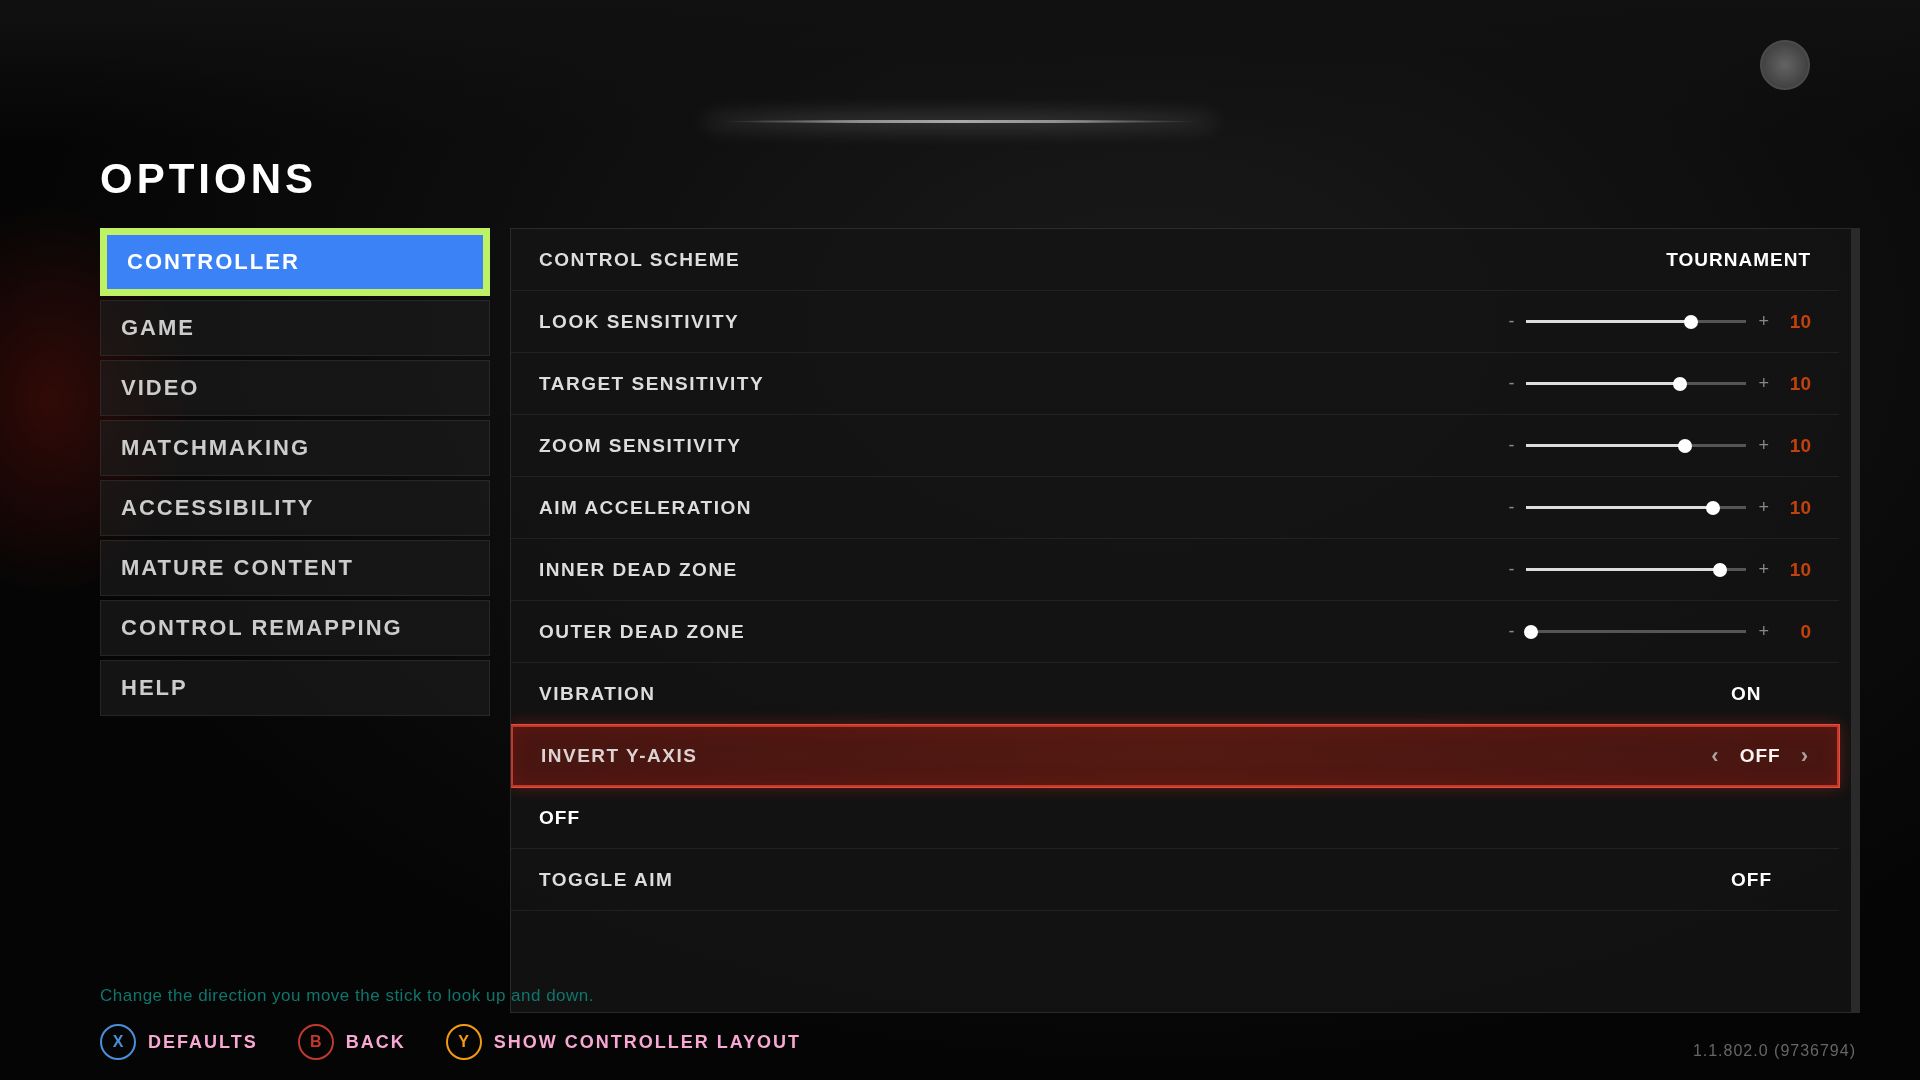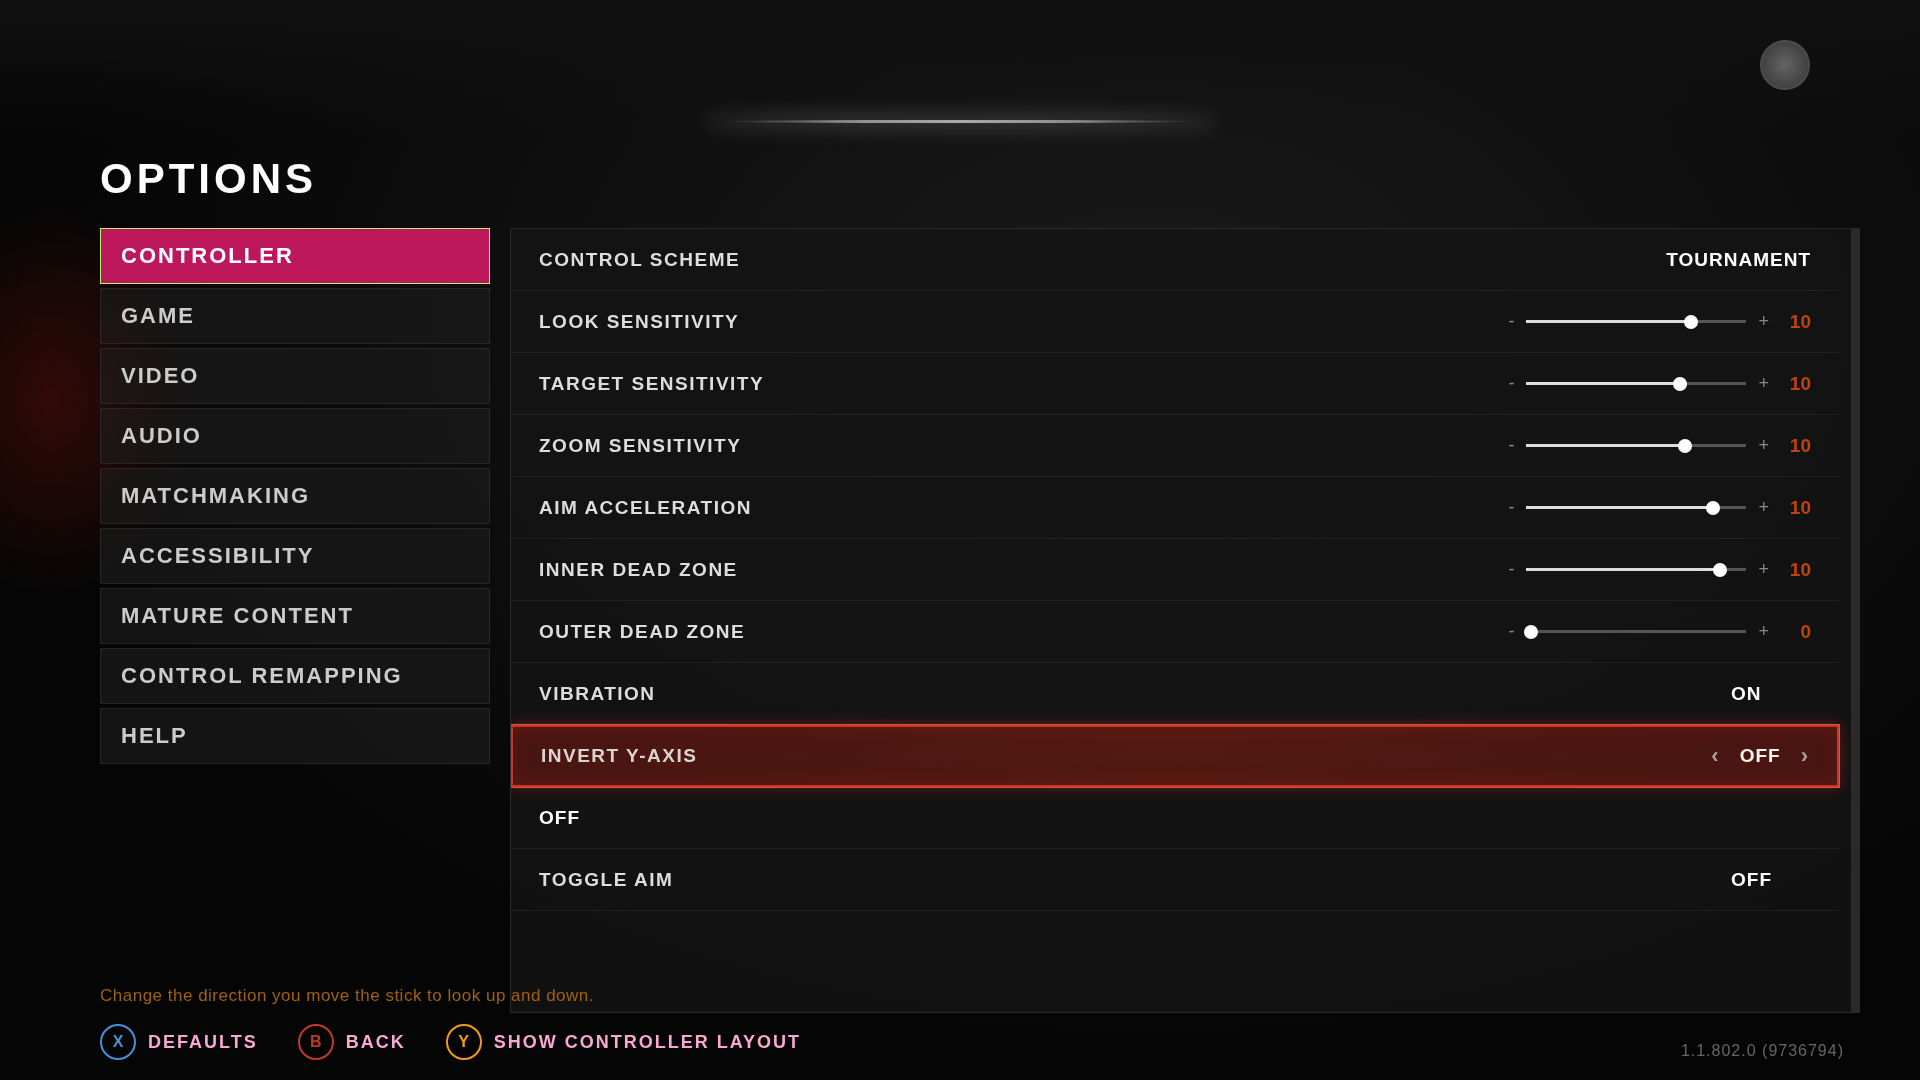--- a/index.html
+++ b/index.html
@@ -109,23 +109,23 @@
       font-weight: 700;
       letter-spacing: 2px;
       text-transform: uppercase;
       background: rgba(30, 30, 30, 0.6);
       border: 1px solid rgba(80, 80, 80, 0.3);
       cursor: pointer;
       transition: background 0.1s;
     }
 
     .sidebar-item.active {
-      background: #be185d;
+      background: #3b82f6;
       color: #fff;
-      border: 1px solid #bef264;
+      border: 7px solid #bef264;
     }
 
     
     .settings-panel {
       flex: 1;
       margin-left: 20px;
       display: flex;
       flex-direction: column;
     }
 
@@ -251,21 +251,21 @@
 
     
     .bottom-bar {
       position: absolute;
       bottom: 20px;
       left: 100px;
       right: 60px;
     }
 
     .help-text {
-      color: #a16207;
+      color: #0f766e;
       font-size: 17px;
       margin-bottom: 18px;
       letter-spacing: 0.5px;
     }
 
     .button-row {
       display: flex;
       align-items: center;
       gap: 40px;
     }
@@ -298,21 +298,21 @@
       color: #f9a8d4;
       font-size: 18px;
       font-weight: 700;
       letter-spacing: 2px;
       text-transform: uppercase;
     }
 
     .version-text {
       position: absolute;
       bottom: 20px;
-      right: 76px;
+      right: 64px;
       color: #666;
       font-size: 16px;
       letter-spacing: 1px;
     }
 
     
     .fire-overlay {
       position: absolute;
       inset: 0;
       background: linear-gradient(90deg, 
@@ -349,21 +349,20 @@
 <div class="main-content">
 
   <div class="options-title">OPTIONS</div>
 
   <div class="layout">
 
     <div class="sidebar" id="sidebar-container">
         <div class="sidebar-item active">CONTROLLER</div>
         <div class="sidebar-item">GAME</div>
         <div class="sidebar-item">VIDEO</div>
-        <div class="sidebar-item">AUDIO</div>
         <div class="sidebar-item">MATCHMAKING</div>
         <div class="sidebar-item">ACCESSIBILITY</div>
         <div class="sidebar-item">MATURE CONTENT</div>
         <div class="sidebar-item">CONTROL REMAPPING</div>
         <div class="sidebar-item">HELP</div>
       </div>
 
     <div class="settings-panel">
       <div class="settings-list">
         <div class="settings-list-inner" id="settings-container">

